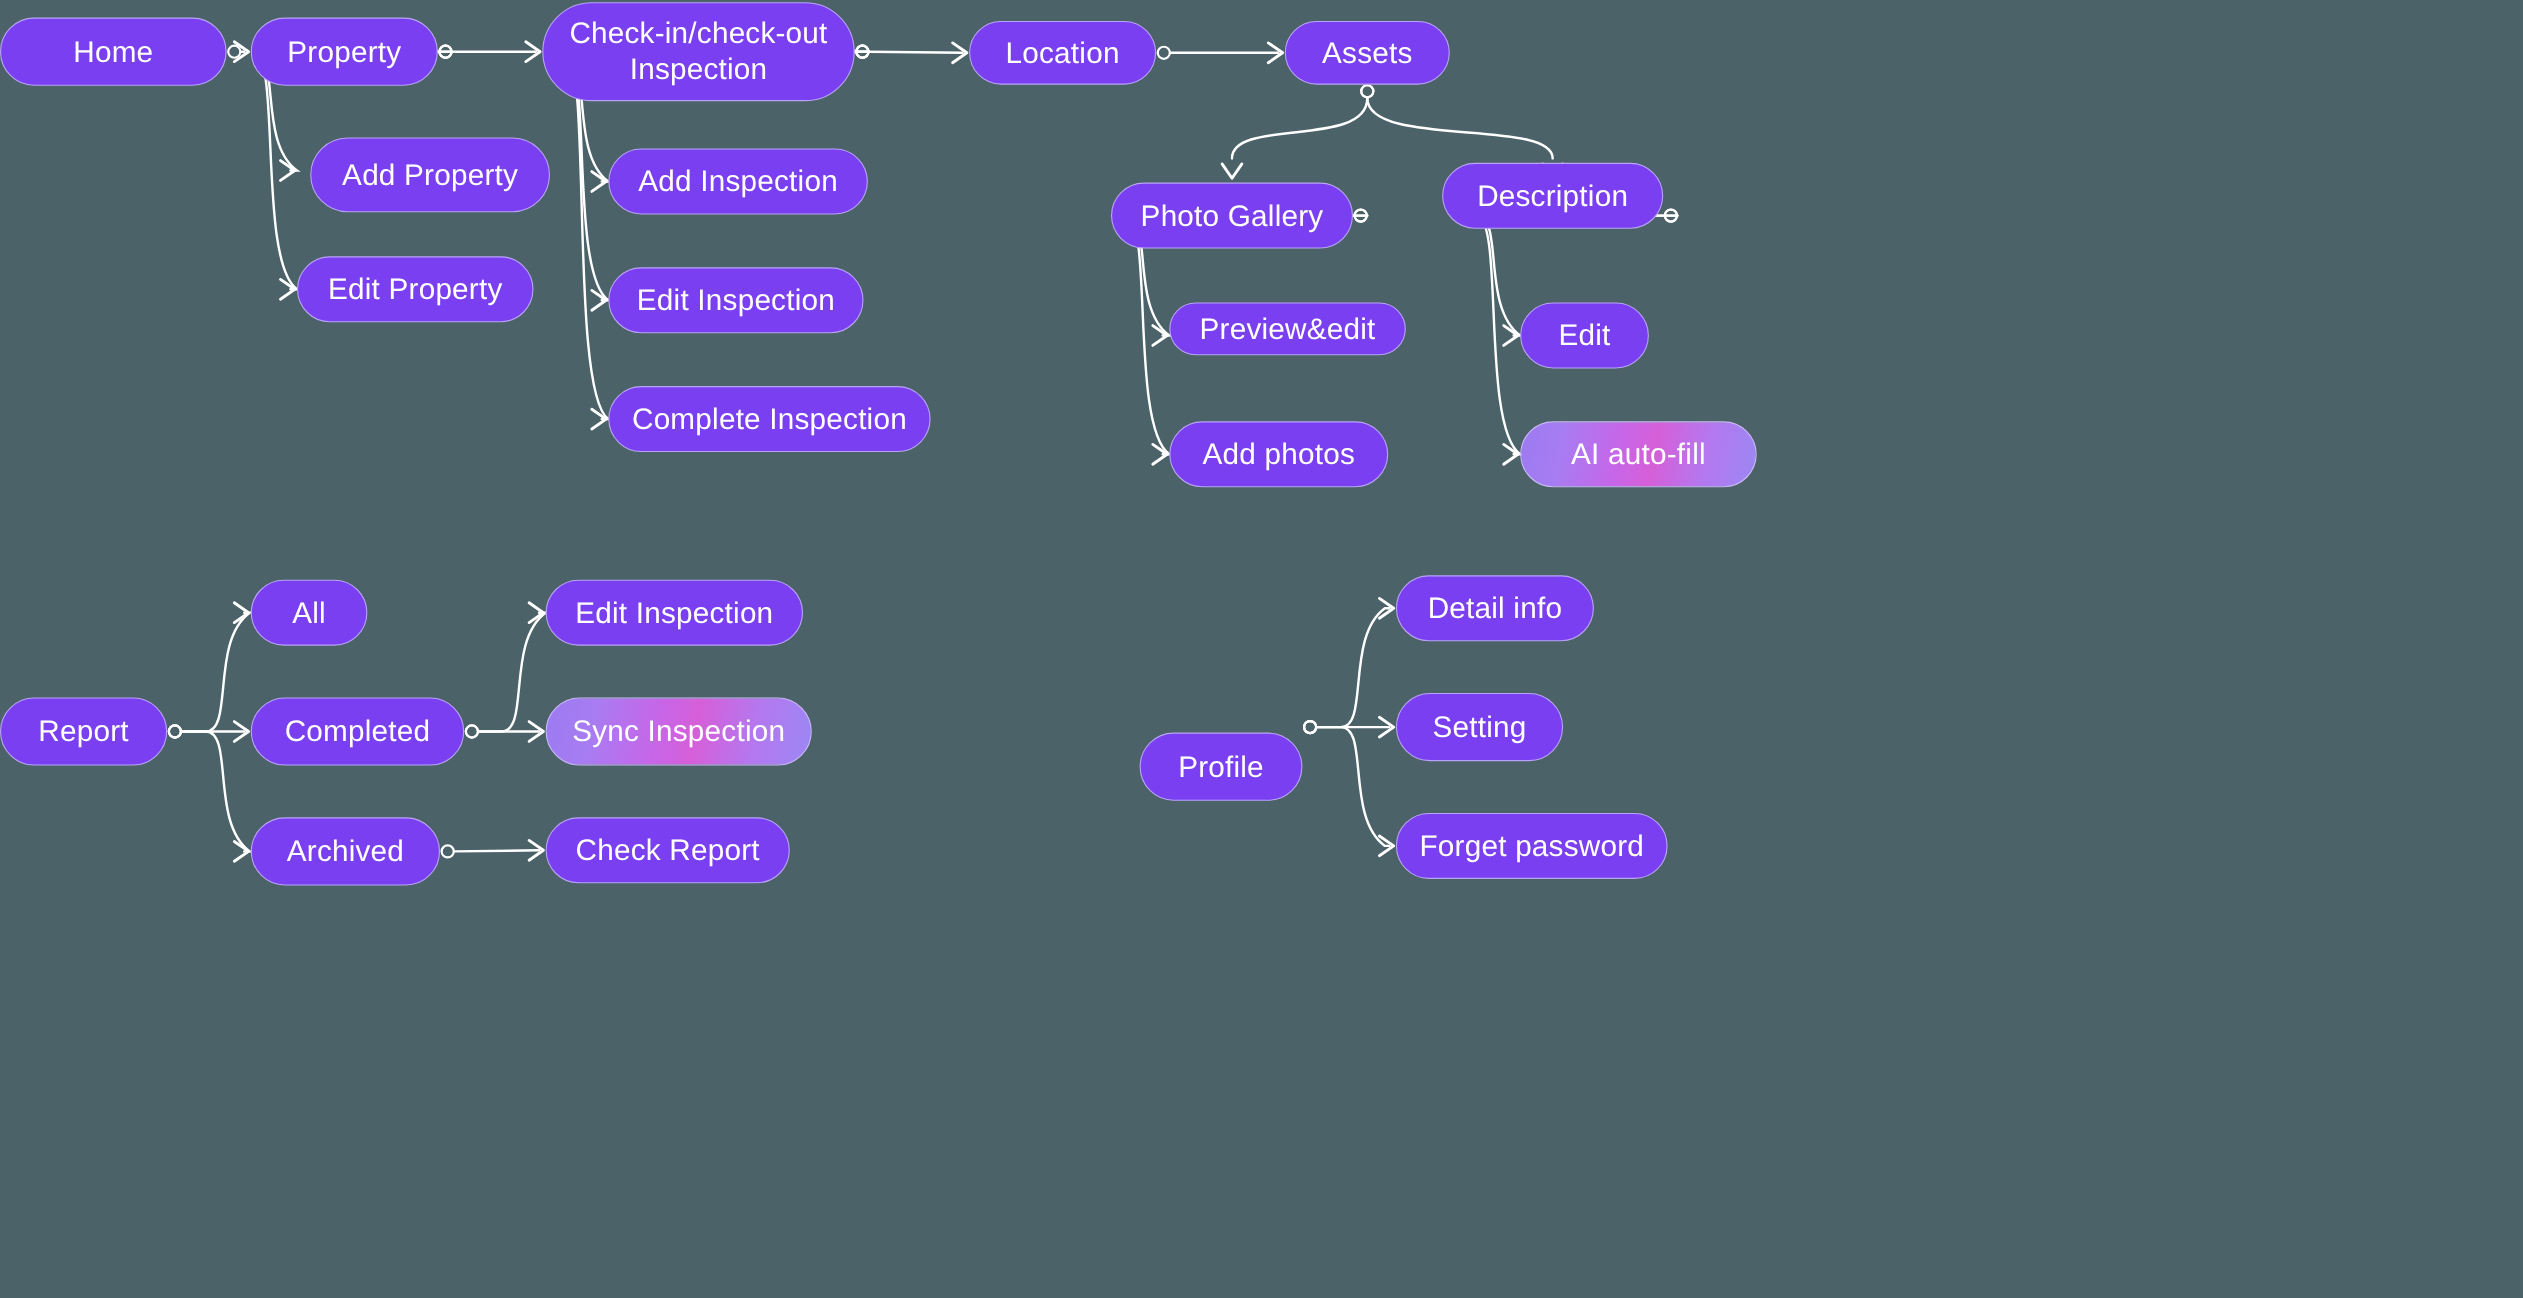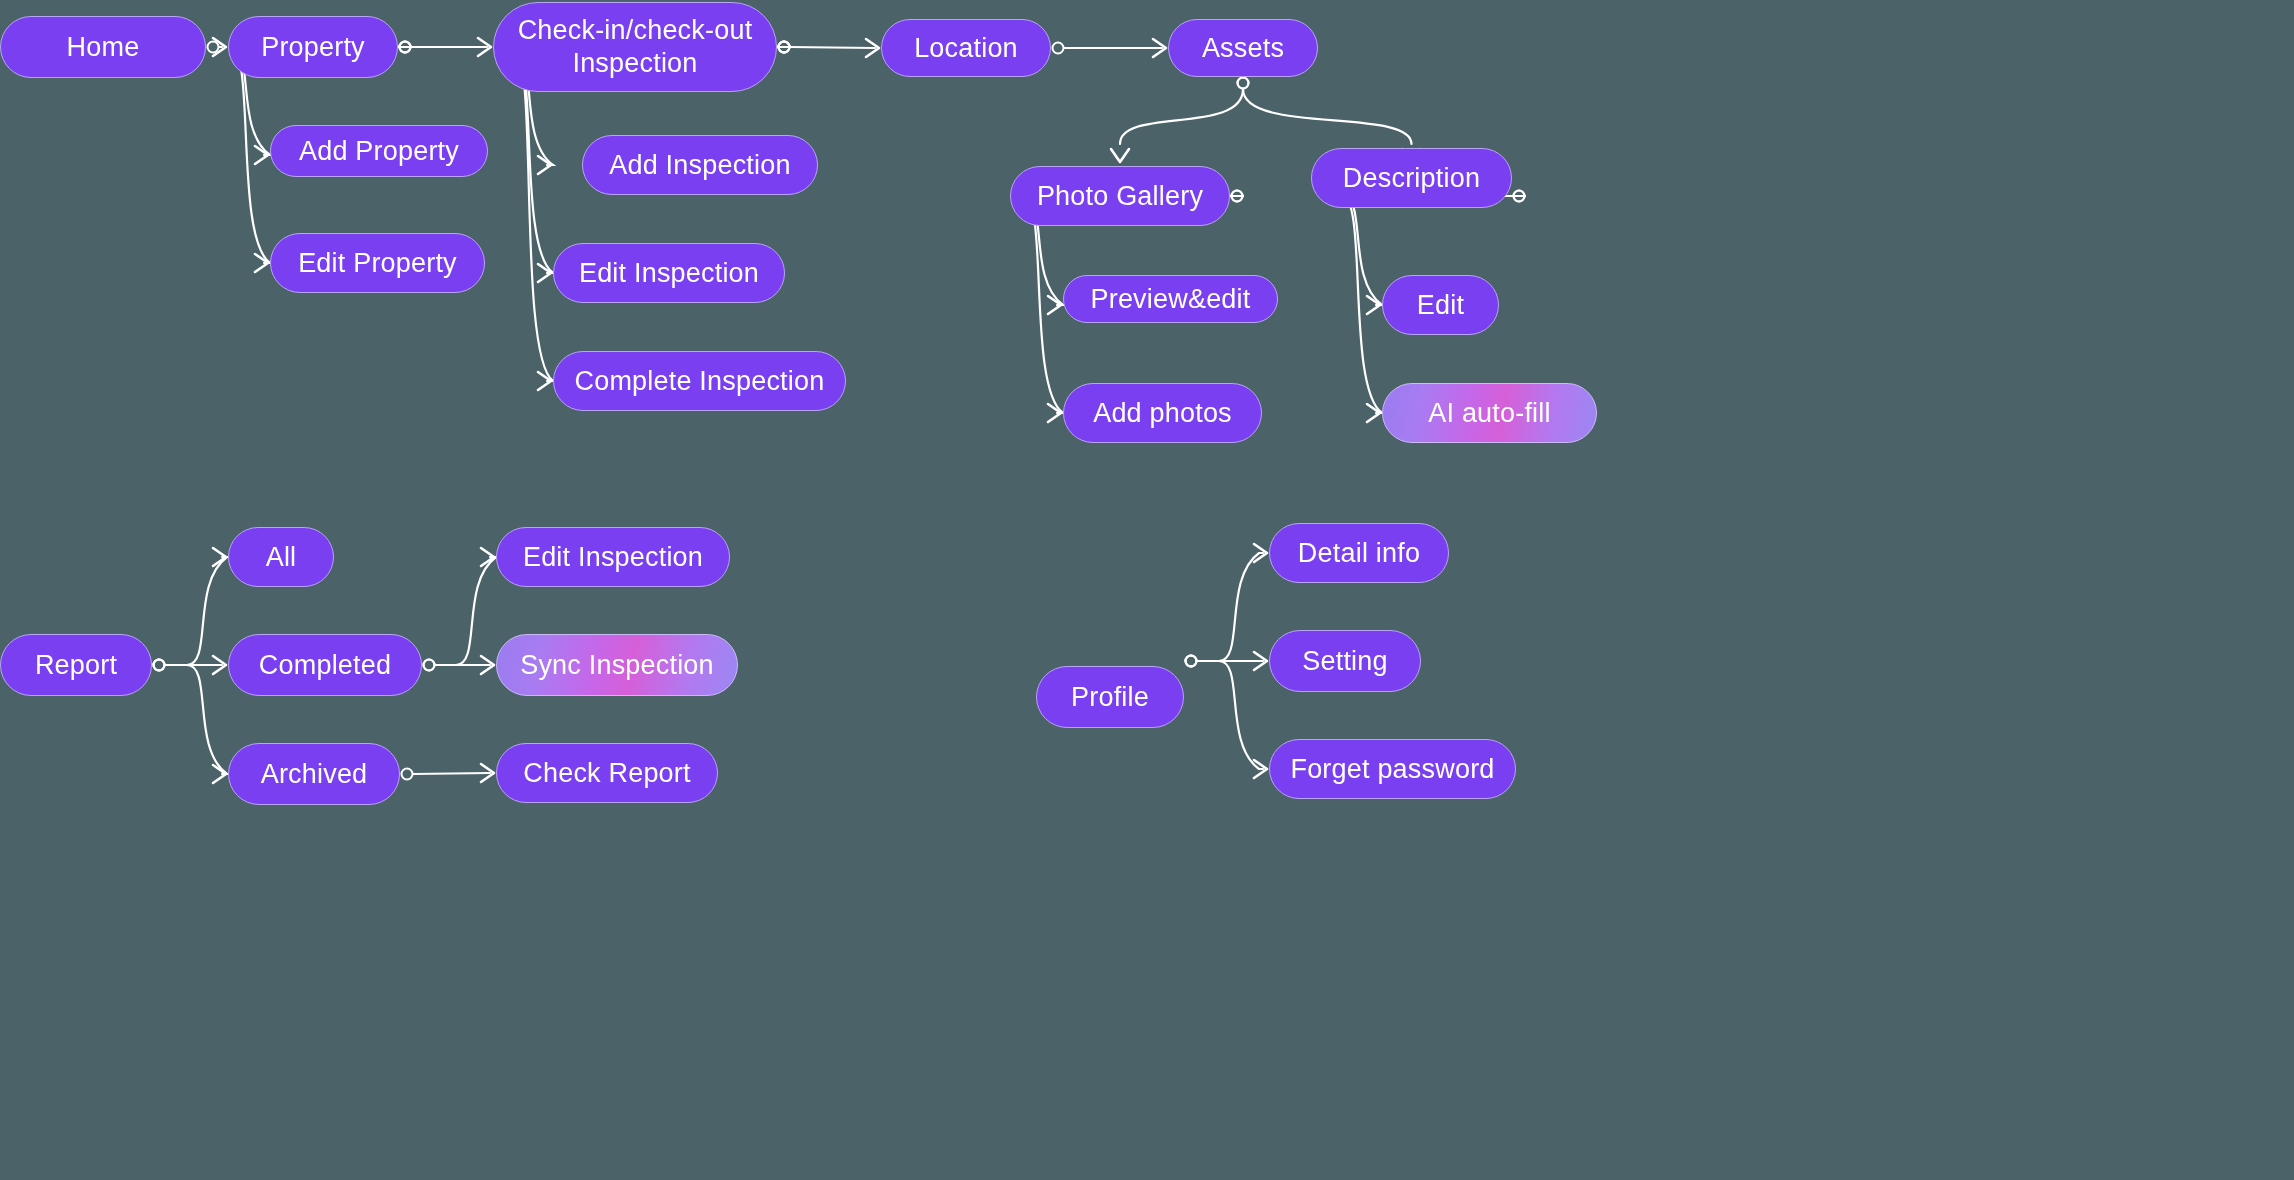--- a/index.html
+++ b/index.html
@@ -180,23 +180,23 @@
         <path d="M 1254 760 L 1267 769 L 1254 778" fill="none" stroke="#ffffff" stroke-width="2.6" stroke-linecap="round" stroke-linejoin="round"></path>
       </g>
     </svg>
   <div id="node-layer">
       <div class="node" style="left: 0px; top: 16px; width: 206px; height: 62px;">Home</div>
       <div class="node" style="left: 228px; top: 16px; width: 170px; height: 62px;">Property</div>
       <div class="node" style="left: 493px; top: 2px; width: 284px; height: 90px;">Check-in/check-out
 Inspection</div>
       <div class="node" style="left: 881px; top: 19px; width: 170px; height: 58px;">Location</div>
       <div class="node" style="left: 1168px; top: 19px; width: 150px; height: 58px;">Assets</div>
-      <div class="node" style="left: 270px; top: 125px; width: 218px; height: 52px;">Add Property</div>
+      <div class="node" style="left: 282px; top: 125px; width: 218px; height: 68px;">Add Property</div>
       <div class="node" style="left: 270px; top: 233px; width: 215px; height: 60px;">Edit Property</div>
-      <div class="node" style="left: 582px; top: 135px; width: 236px; height: 60px;">Add Inspection</div>
+      <div class="node" style="left: 553px; top: 135px; width: 236px; height: 60px;">Add Inspection</div>
       <div class="node" style="left: 553px; top: 243px; width: 232px; height: 60px;">Edit Inspection</div>
       <div class="node" style="left: 553px; top: 351px; width: 293px; height: 60px;">Complete Inspection</div>
       <div class="node" style="left: 1010px; top: 166px; width: 220px; height: 60px;">Photo Gallery</div>
       <div class="node" style="left: 1311px; top: 148px; width: 201px; height: 60px;">Description</div>
       <div class="node" style="left: 1063px; top: 275px; width: 215px; height: 48px;">Preview&amp;edit</div>
       <div class="node" style="left: 1063px; top: 383px; width: 199px; height: 60px;">Add photos</div>
       <div class="node" style="left: 1382px; top: 275px; width: 117px; height: 60px;">Edit</div>
       <div class="node gradient" style="left: 1382px; top: 383px; width: 215px; height: 60px;">AI auto-fill</div>
       <div class="node" style="left: 0px; top: 634px; width: 152px; height: 62px;">Report</div>
       <div class="node" style="left: 228px; top: 527px; width: 106px; height: 60px;">All</div>

